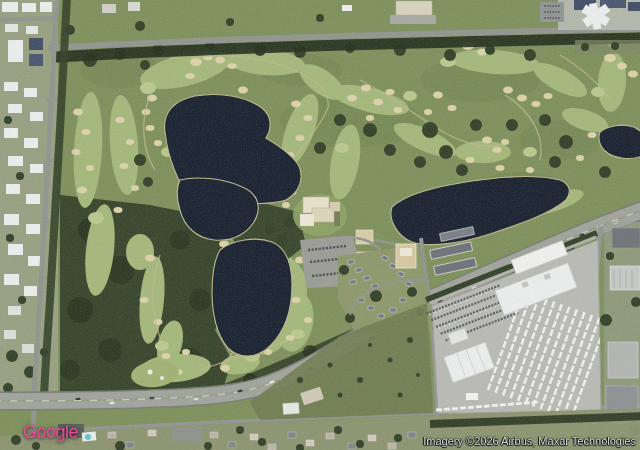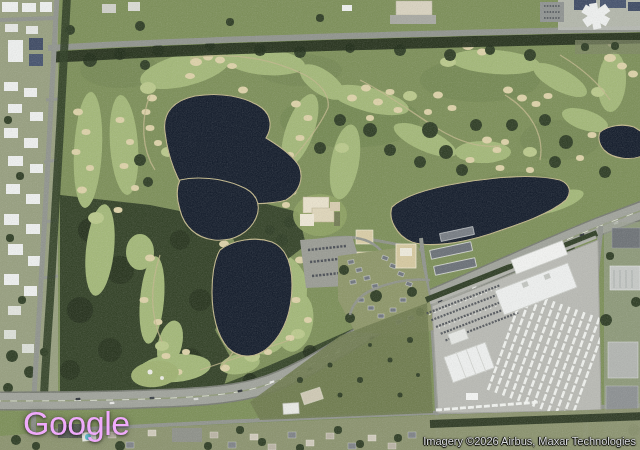--- a/index.html
+++ b/index.html
@@ -17,21 +17,21 @@
   .f-pave{fill:var(--pavement,#b9bab4)}
   .f-white{fill:var(--roof-white,#eef0ef)}
   .f-scrub{fill:var(--scrub,#6e7a4e)}
   .f-res{fill:var(--res-base,#9aa184)}
   
   .s-road{stroke:var(--road,#90948d);fill:none}
   .s-roadL{stroke:var(--road-light,#a0a39b);fill:none}
   .s-tree{stroke:var(--tree,#2e3d24);fill:none}
   .s-treed{stroke:var(--tree-dark,#1f2b18);fill:none}
   .s-path{stroke:var(--shore,#c2b88c);fill:none}
-  .logo{position:absolute;left:23px;bottom:7px;color:#f0abfc;font-size:34px;font-weight:500;
+  .logo{position:absolute;left:23px;bottom:7px;color:#ec4899;font-size:18px;font-weight:500;
         letter-spacing:-.5px;text-shadow:0 1px 3px rgba(0,0,0,.6),0 0 7px rgba(0,0,0,.35);}
   .attr{position:absolute;right:4px;bottom:3px;color:#d7d9dc;font-size:11px;
         text-shadow:0 0 2px #000,0 1px 1px #000,-1px 0 1px #000;margin-left:12px;}
 </style>
 </head>
 <body>
 
 <div class="stage">
 <svg viewBox="0 0 640 450" xmlns="http://www.w3.org/2000/svg">
   <defs>

